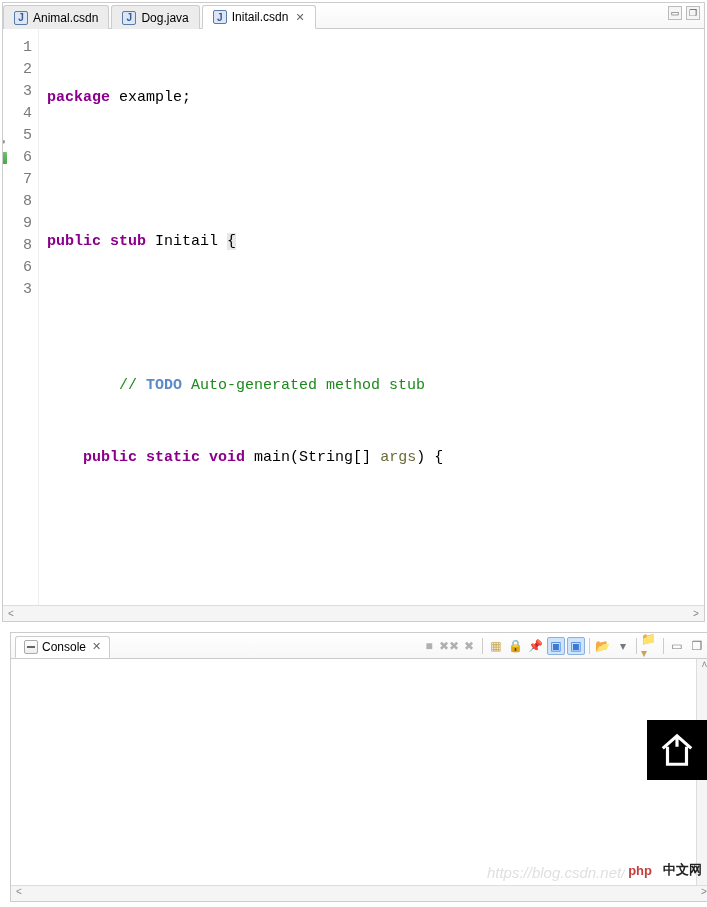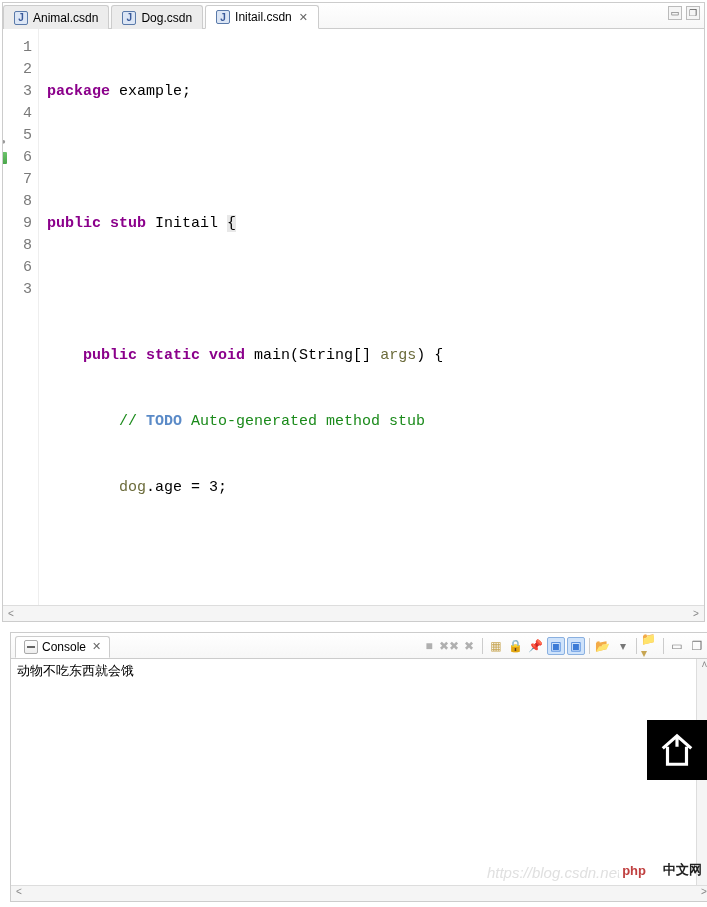--- a/index.html
+++ b/index.html
@@ -90,21 +90,21 @@
   .gutter .marker6::before {
     content:""; position:absolute; left:-6px; width:10px; height:12px; top:5px;
     background:linear-gradient(#6bc36b,#4aa64a); border-radius:1px;
   }
   .code {
     flex:1;
     padding: 8px 0 0 8px;
     white-space: pre;
     position:relative;
   }
-  .code .line { height:22px; }
+  .code .line { height:22px;margin-top:6px; }
   .kw { color:#8b008b; font-weight:bold; }
   .cm { color:#1a8a1a; }
   .todo { color:#5a8ac7; font-weight:bold; }
   .arg { color:#6b6b3a; }
   .rbrace { background:#e8e8e8; }
   .hscroll {
     height:16px; border-top:1px solid #ddd; background:#f5f5f5;
     display:flex; align-items:center;
   }
   .hscroll .arrow { width:16px; text-align:center; color:#888; font-size:10px;}
@@ -144,21 +144,21 @@
   .term-line { color:#555; border-bottom:1px solid #e5e5e5; padding-bottom:2px; margin-bottom:4px;}
   .output-line { color:#000; font-size:13px;}
   .vscroll { position:absolute; right:0; top:0; bottom:0; width:16px; border-left:1px solid #ddd; background:#f5f5f5;}
   .vscroll .ar { height:16px; text-align:center; color:#888; font-size:10px;}
   .chscroll { height:16px; border-top:1px solid #ddd; background:#f5f5f5; display:flex;}
   .chscroll .ar{width:16px;text-align:center;color:#888;font-size:10px;}
   .chscroll .trk{flex:1;}
   .watermark { position:absolute; right:70px; bottom:4px; color:#e0e0e0; font-size:15px; font-style:italic;}
   .logo-badge {
     position:absolute; right:10px; bottom:6px;
-    display:flex; align-items:center; gap:14px;
+    display:flex; align-items:center; gap:8px;
     font-size:13px; font-weight:bold;
   }
   .logo-badge .php { color:#c04040; background:#fff; padding:1px 3px; border-radius:3px;}
   .logo-badge .cn { color:#222;}
   .upbtn {
     position:absolute; right:0; top:720px; width:60px; height:60px;
     background:#000; color:#fff; display:flex; align-items:center; justify-content:center;
   }
   .upbtn svg { width:38px; height:38px; }
 </style>
@@ -166,21 +166,21 @@
 <body>
 
 <div class="editor-pane">
   <div class="tabbar">
     <div class="tab">
       <span class="j-icon">J</span>
       <span>Animal.csdn</span>
     </div>
     <div class="tab">
       <span class="j-icon">J</span>
-      <span>Dog.csdn</span>
+      <span>Dog.java</span>
     </div>
     <div class="tab active">
       <span class="j-icon">J</span>
       <span>Initail.csdn</span>
       <span class="close-x">✕</span>
     </div>
     <div class="mm-btns">
       <div class="mm-btn">▭</div>
       <div class="mm-btn">❐</div>
     </div>
@@ -199,23 +199,22 @@
       <div class="ln">9</div>
       <div class="ln">8</div>
       <div class="ln">6</div>
       <div class="ln">3</div>
     </div>
     <div class="code">
       <div class="line"><span class="kw">package</span> example;</div>
       <div class="line"></div>
       <div class="line"><span class="kw">public</span> <span class="kw">stub</span> Initail <span class="rbrace">{</span></div>
       <div class="line"></div>
+      <div class="line">        <span class="cm">// </span><span class="todo">TODO</span><span class="cm"> Auto-generated method stub</span></div>
       <div class="line">    <span class="kw">public</span> <span class="kw">static</span> <span class="kw">void</span> main(String[] <span class="arg">args</span>) {</div>
-      <div class="line">        <span class="cm">// </span><span class="todo">TODO</span><span class="cm"> Auto-generated method stub</span></div>
-      <div class="line">        <span class="arg">dog</span>.age = 3;</div>
       
       
       
       
     </div>
   </div>
   <div class="hscroll">
     <div class="arrow">&lt;</div>
     <div class="track"></div>
     <div class="arrow">&gt;</div>
@@ -243,21 +242,20 @@
       <div class="tbtn" style="color:#3a9a3a">📂</div>
       <div class="tbtn" style="color:#777">▾</div>
       <div class="sep"></div>
       <div class="tbtn" style="color:#c7a552">📁▾</div>
       <div class="sep"></div>
       <div class="tbtn" style="color:#777">▭</div>
       <div class="tbtn" style="color:#777">❐</div>
     </div>
   </div>
   <div class="console-body">
-    <div class="output-line">动物不吃东西就会饿</div>
     <div class="vscroll">
       <div class="ar">˄</div>
     </div>
     <div class="watermark">https://blog.csdn.net/an</div>
     <div class="logo-badge">
       <span class="php">php</span>
       <span class="cn">中文网</span>
     </div>
   </div>
   <div class="chscroll">

